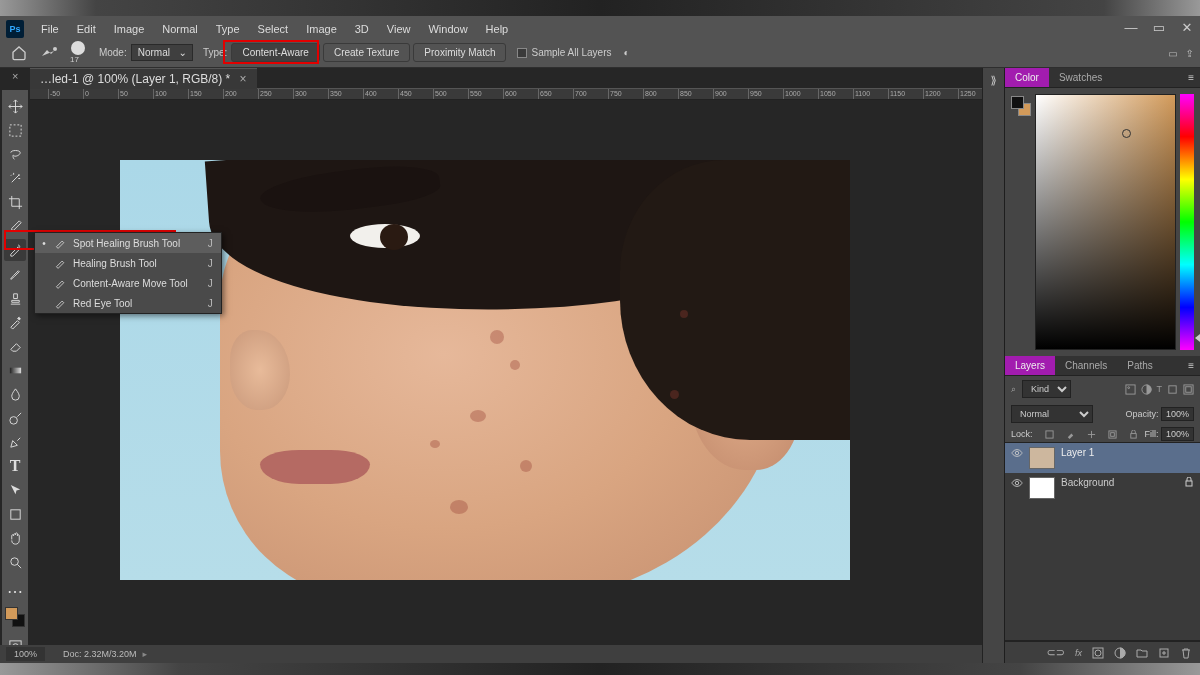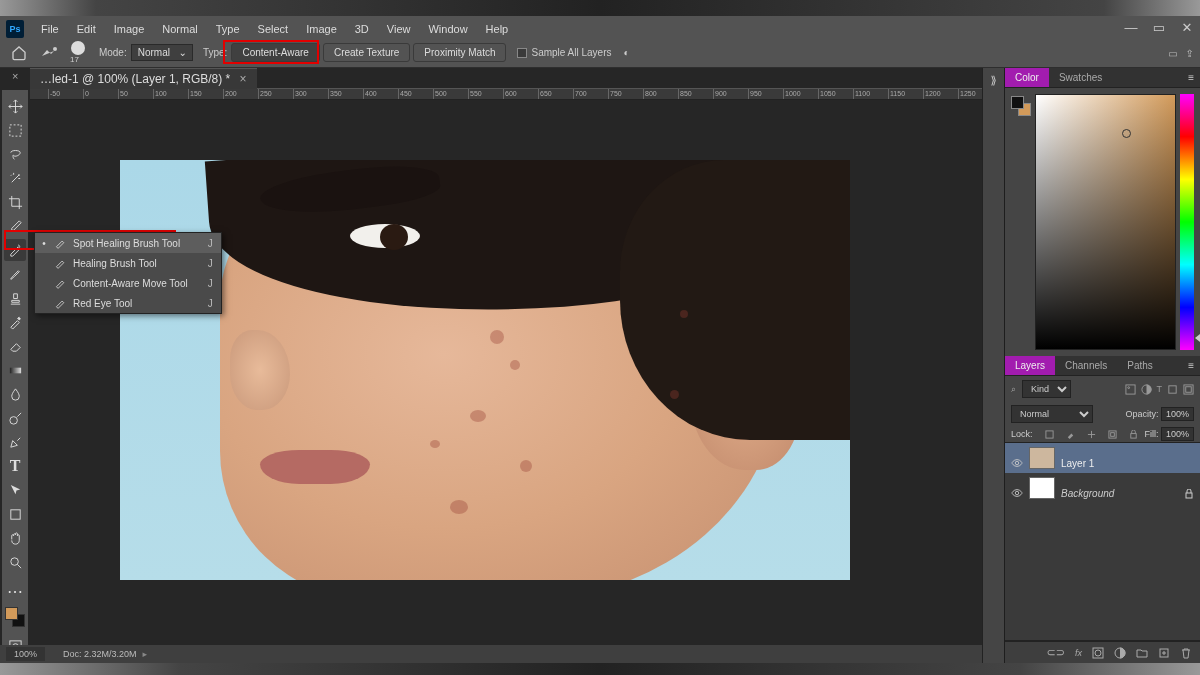--- a/index.html
+++ b/index.html
@@ -96,27 +96,27 @@
 
 .layers-tabs{display:flex;background:#323232;font-size:10px;border-bottom:1px solid #222;}
 .layers-body{flex:1;background:#454545;display:flex;flex-direction:column;font-size:9px;}
 .lrow{display:flex;align-items:center;gap:6px;padding:4px 6px;}
 .lselect{background:#333;border:1px solid #222;color:#ccc;font-size:9px;padding:2px 4px;}
 .licons{display:flex;gap:5px;margin-left:auto;color:#999;}
 .licn{width:11px;height:11px;}
 .op-row{display:flex;align-items:center;justify-content:space-between;padding:3px 6px;font-size:9px;}
 .op-val{background:#333;padding:1px 4px;border:1px solid #222;}
 .layer-list{flex:1;background:#3a3a3a;border-top:1px solid #222;border-bottom:1px solid #222;}
-.layer{display:flex;align-items:flex-end;gap:6px;padding:4px 6px;font-size:10px;}
+.layer{display:flex;align-items:flex-start;gap:6px;padding:4px 6px;font-size:10px;}
 .layer.sel{background:#5a6e8c;}
 .eye{width:12px;height:12px;}
 .thumb{width:26px;height:22px;border:1px solid #666;background:#cdb79e;}
 .thumb.white{background:#fff;}
 .lname{color:#eee;}
-.lname.it{font-style:italic;color:#ccc;}
+.lname.it{color:#ccc;}
 .lock-i{margin-left:auto;width:10px;height:10px;color:#bbb;}
 .layers-footer{height:22px;background:#3e3e3e;display:flex;align-items:center;justify-content:flex-end;gap:10px;padding:0 8px;color:#aaa;font-size:11px;border-top:1px solid #222;}
 .lficn{width:12px;height:12px;}
 </style>
 </head>
 <body>
 
 <div class="gradient-top"></div>
 <div class="gradient-bottom"></div>
 

